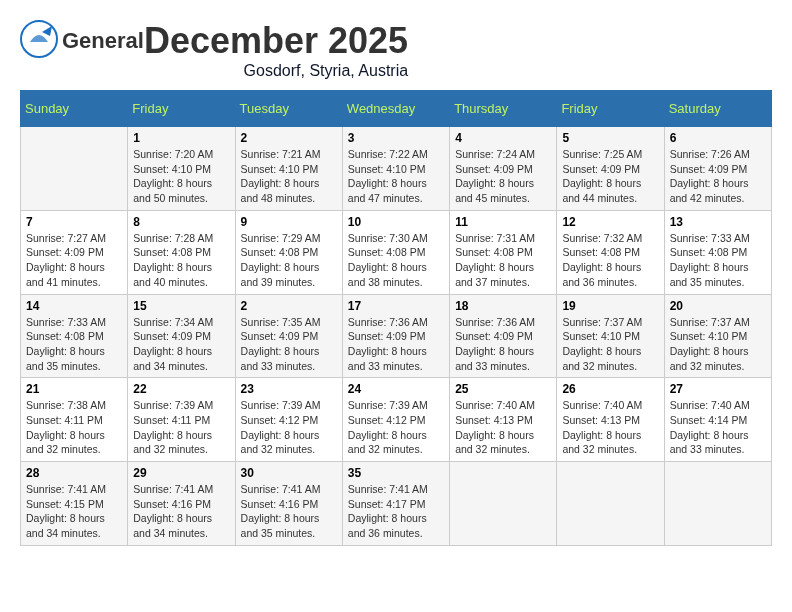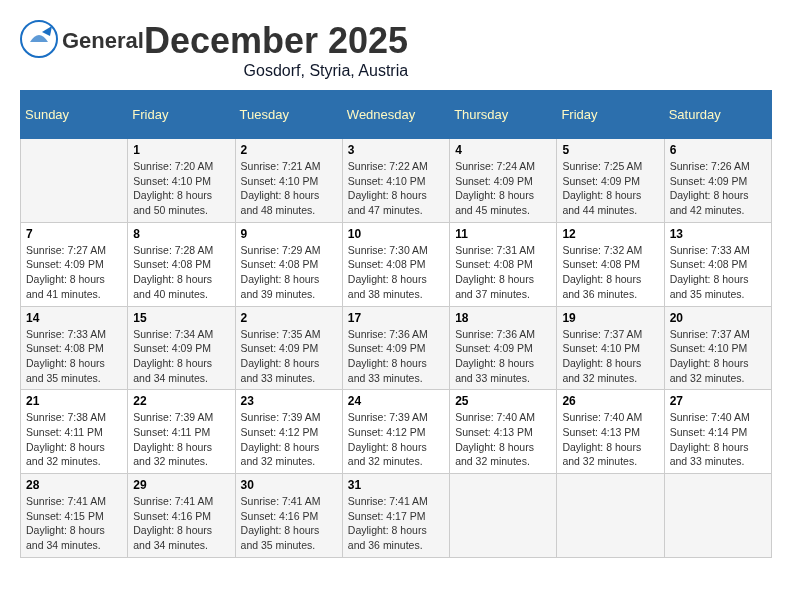--- a/index.html
+++ b/index.html
@@ -38,22 +38,22 @@
       font-size: 16px;
       color: #0f172a;
     }
     table {
       width: 100%;
       border-collapse: collapse;
       font-size: 11px;
     }
     thead tr th {
       background-color: #2c6fad;
-      color: #fef9c3;
-      padding: 16px 4px;
+      color: #bef264;
+      padding: 10px 4px;
       text-align: left;
       font-size: 13px;
       font-weight: normal;
       border: 1px solid #2c6fad;
     }
     tbody tr td {
       border: 1px solid #ccc;
       padding: 4px 5px;
       vertical-align: top;
       height: 80px;
@@ -239,21 +239,21 @@
         </td>
         <td>
           <span class="day-number">29</span>
           <div class="day-info">Sunrise: 7:41 AM<br>Sunset: 4:16 PM<br>Daylight: 8 hours<br>and 34 minutes.</div>
         </td>
         <td>
           <span class="day-number">30</span>
           <div class="day-info">Sunrise: 7:41 AM<br>Sunset: 4:16 PM<br>Daylight: 8 hours<br>and 35 minutes.</div>
         </td>
         <td>
-          <span class="day-number">31</span>
+          <span class="day-number">35</span>
           <div class="day-info">Sunrise: 7:41 AM<br>Sunset: 4:17 PM<br>Daylight: 8 hours<br>and 36 minutes.</div>
         </td>
         <td class="empty-cell"></td>
         <td class="empty-cell"></td>
         <td class="empty-cell"></td>
       </tr>
     </tbody>
 </table>
 
 </body></html>

